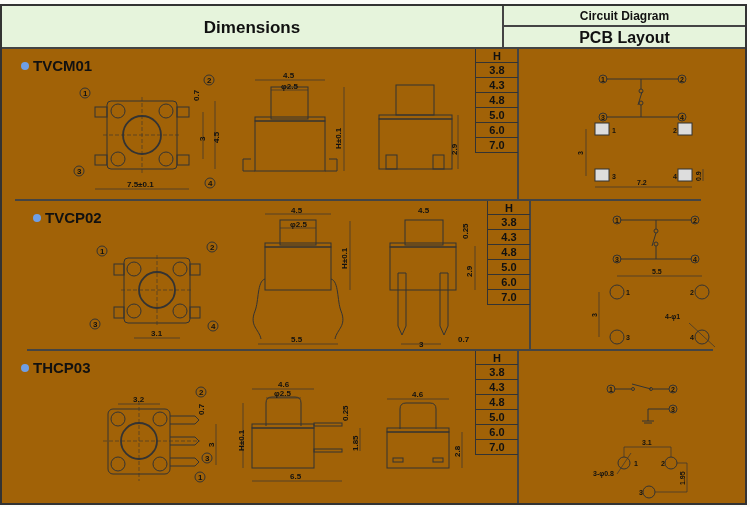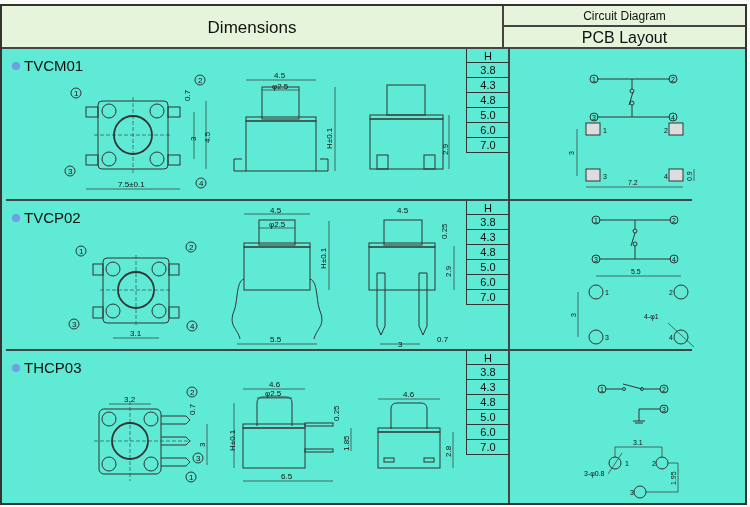--- a/index.html
+++ b/index.html
@@ -1,24 +1,24 @@
 <!DOCTYPE html>
 <html><head>
 <meta charset="utf-8">
 <style>
   html,body{margin:0;padding:0;background:#fbfcf8;}
   body{width:750px;height:507px;position:relative;overflow:hidden;font-family:"Liberation Sans",sans-serif;color:#111;}
-  .frame{position:absolute;left:0;top:4px;width:747px;height:501px;border:2px solid #333;box-sizing:border-box;background:#5eead4;}
+  .frame{position:absolute;left:0;top:4px;width:747px;height:501px;border:2px solid #333;box-sizing:border-box;background:#a16207;font-weight:bold;}
   .hdr{position:absolute;background:#e6f4dc;box-sizing:border-box;text-align:center;color:#111;}
   .hdr-dim{left:0;top:0;width:502px;height:43px;line-height:43px;font-size:17px;border-right:2px solid #444;border-bottom:2px solid #444;}
   .hdr-circ{left:502px;top:0;width:241px;height:21px;line-height:21px;font-size:12px;border-bottom:2px solid #444;}
   .hdr-pcb{left:502px;top:21px;width:241px;height:22px;line-height:22px;font-size:16px;border-bottom:2px solid #444;}
-  .row{position:absolute;left:4px;width:686px;box-sizing:border-box;}
+  .row{position:absolute;left:13px;width:686px;box-sizing:border-box;}
   .row1{top:43px;height:152px;border-bottom:2px solid #444;}
-  .row2{top:195px;height:150px;border-bottom:2px solid #444;}
+  .row2{top:195px;height:150px;border-bottom:2px solid #444;margin-left:12px;}
   .row3{top:345px;height:152px;padding-left:10px;}
   .vdiv{position:absolute;left:502px;top:0;bottom:0;width:2px;background:#444;}
   .model{position:absolute;left:6px;top:8px;font-size:15px;display:flex;align-items:center;}
   .dot{width:8px;height:8px;border-radius:50%;background:#6f9fe6;margin-right:4px;display:inline-block;}
   .htable{position:absolute;left:460px;top:0;width:42px;border-left:1px solid #333;}
   .hcell{height:15px;line-height:15px;font-size:11px;text-align:center;border-bottom:1px solid #333;box-sizing:border-box;}
   .hcell.head{height:14px;line-height:14px;}
   svg.dwg{position:absolute;left:0;top:0;}
   svg text{font-family:"Liberation Sans",sans-serif;}
 </style>

